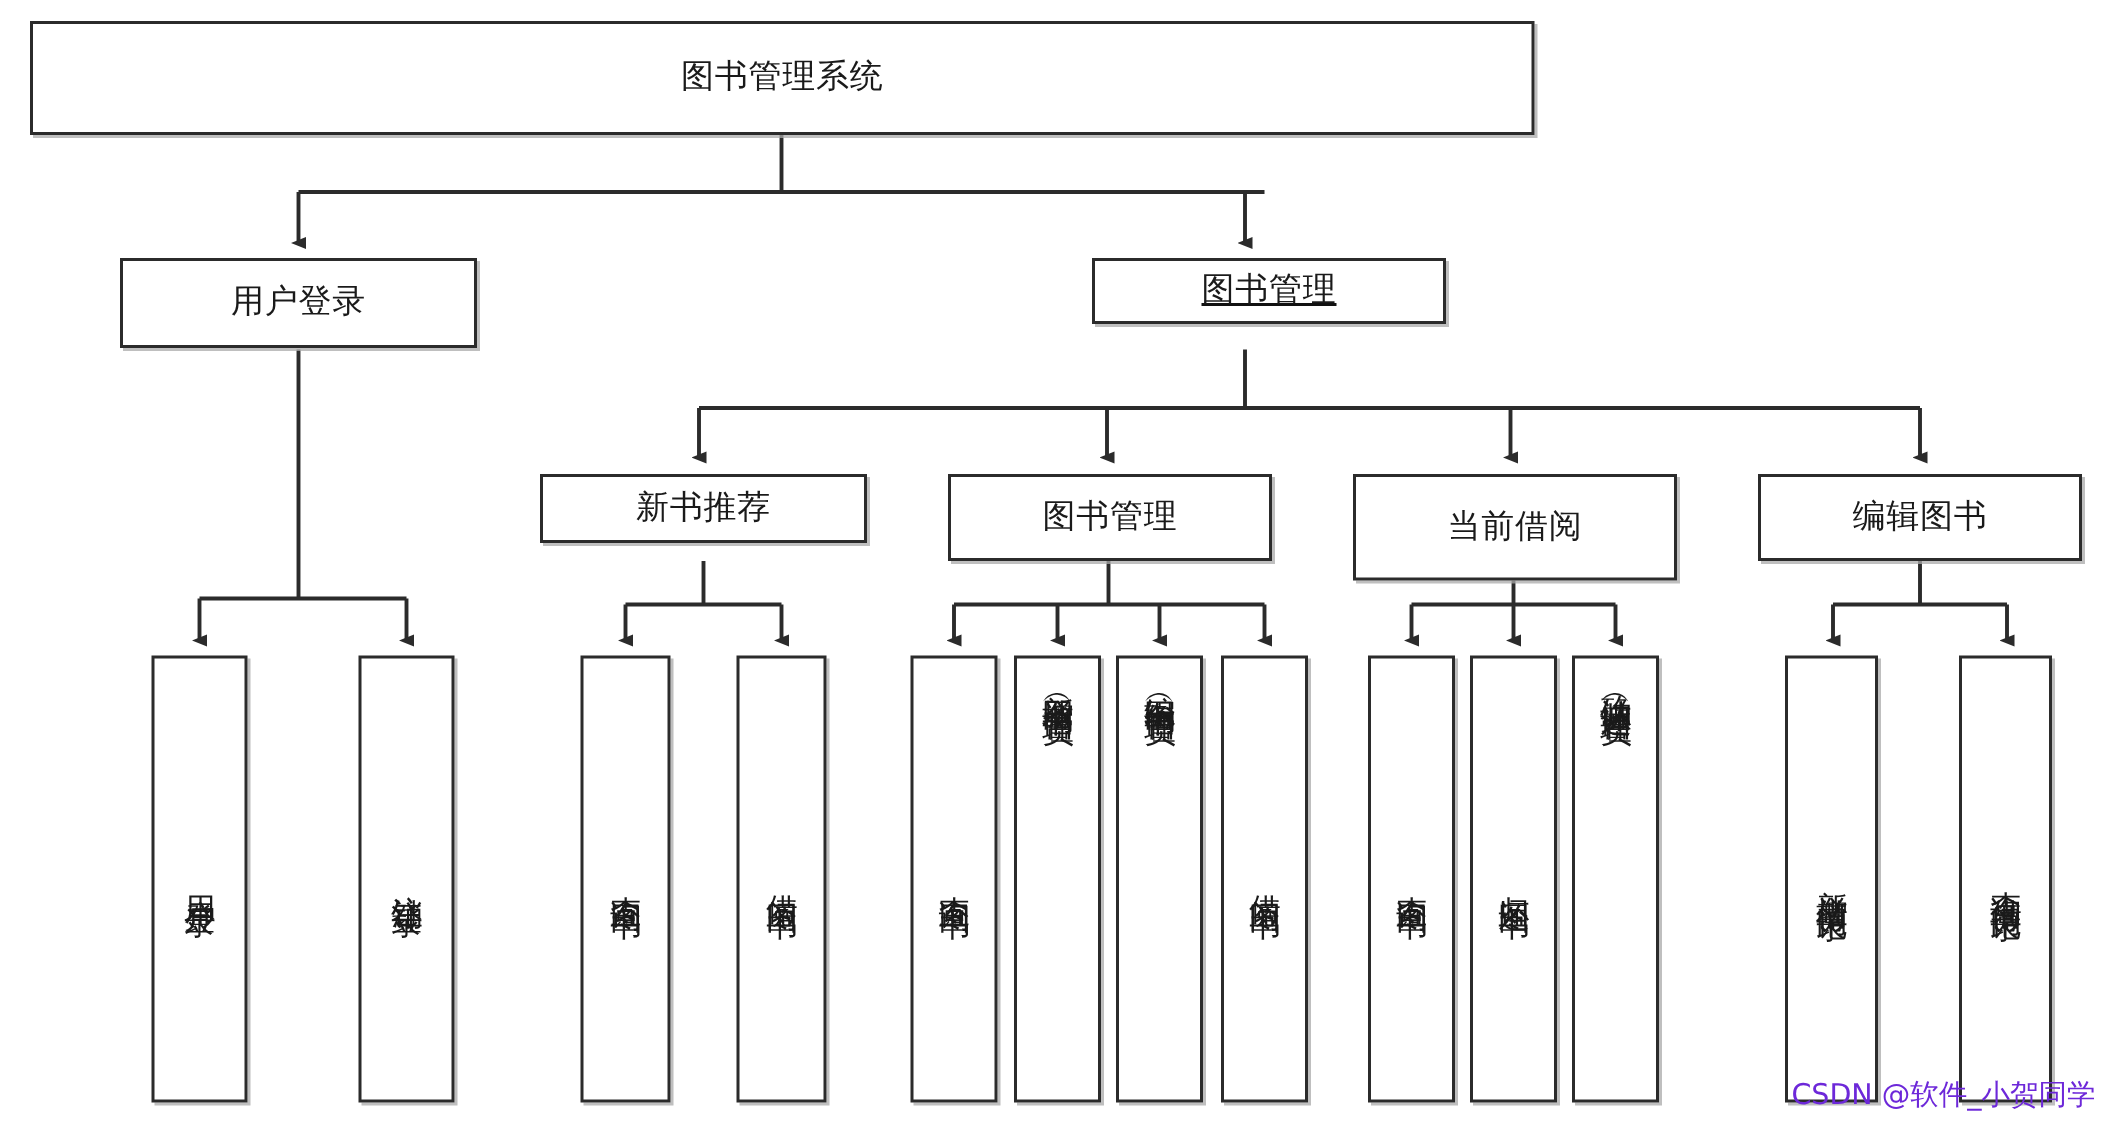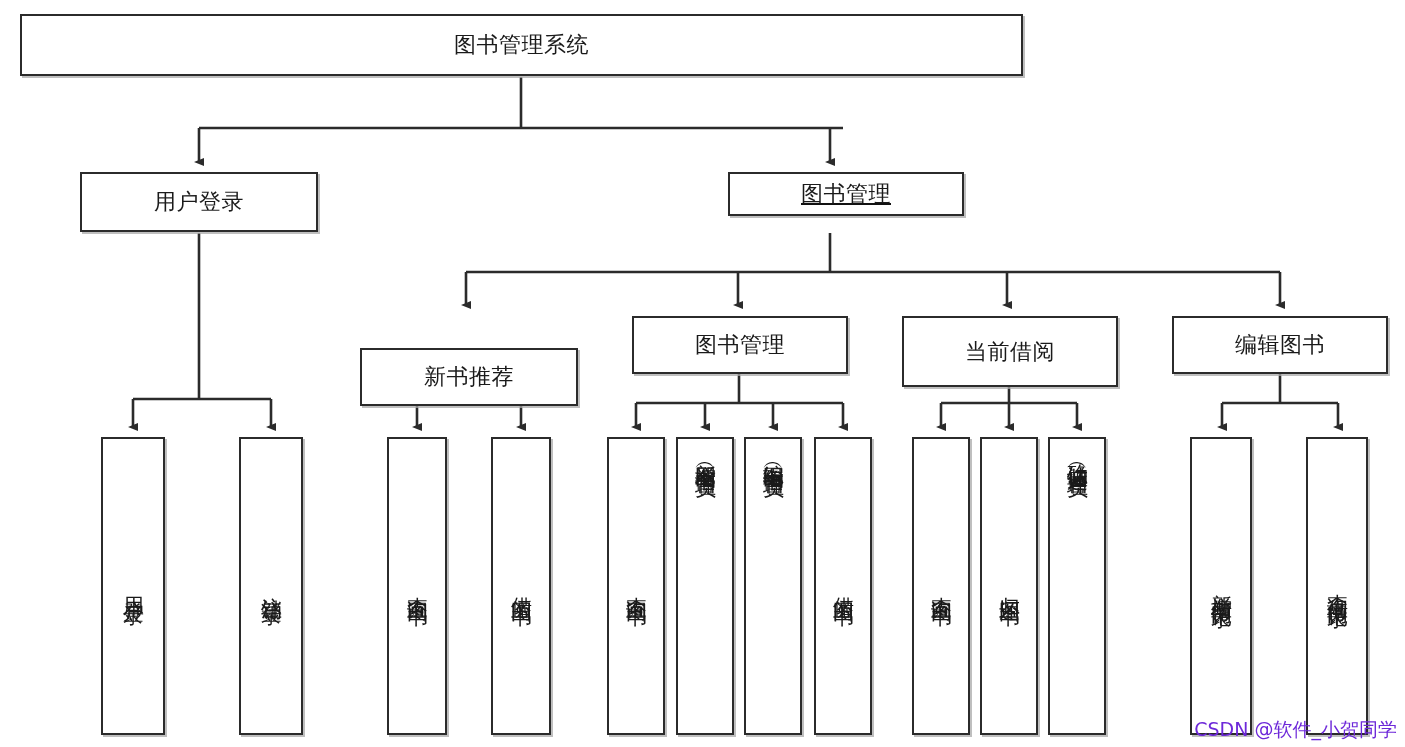--- a/index.html
+++ b/index.html
@@ -118,32 +118,32 @@
       <path d="M1009,403 L1009,427" marker-end="url(#arrow)"></path>
       <path d="M1077,403 L1077,427" marker-end="url(#arrow)"></path>
 
       <path d="M1280,374 L1280,403"></path>
       <path d="M1222,403 L1338,403"></path>
       <path d="M1222,403 L1222,427" marker-end="url(#arrow)"></path>
       <path d="M1338,403 L1338,427" marker-end="url(#arrow)"></path>
     </g>
   </svg>
 
-  <div class="node" style="left:20px; top:14px; width:1003px; height:62px;">
+  <div class="node" style="left:20px; top:14px; width:1003px; height:76px;">
     <span class="label">图书管理系统</span>
   </div>
 
   <div class="node" style="left:80px; top:172px; width:238px; height:60px;">
     <span class="label">用户登录</span>
   </div>
   <div class="node" style="left:728px; top:172px; width:236px; height:44px;text-decoration:underline;">
     <span class="label">图书管理</span>
   </div>
 
-  <div class="node" style="left:360px; top:316px; width:218px; height:58px;margin-top:32px;">
+  <div class="node" style="left:360px; top:316px; width:218px; height:46px;">
     <span class="label">新书推荐</span>
   </div>
   <div class="node" style="left:632px; top:316px; width:216px; height:58px;">
     <span class="label">图书管理</span>
   </div>
   <div class="node" style="left:902px; top:316px; width:216px; height:71px;">
     <span class="label">当前借阅</span>
   </div>
   <div class="node" style="left:1172px; top:316px; width:216px; height:58px;">
     <span class="label">编辑图书</span>

